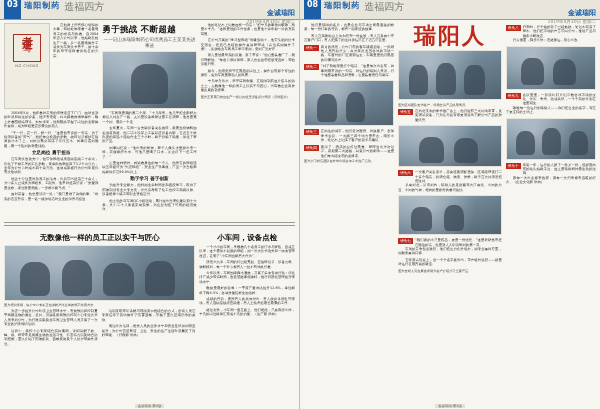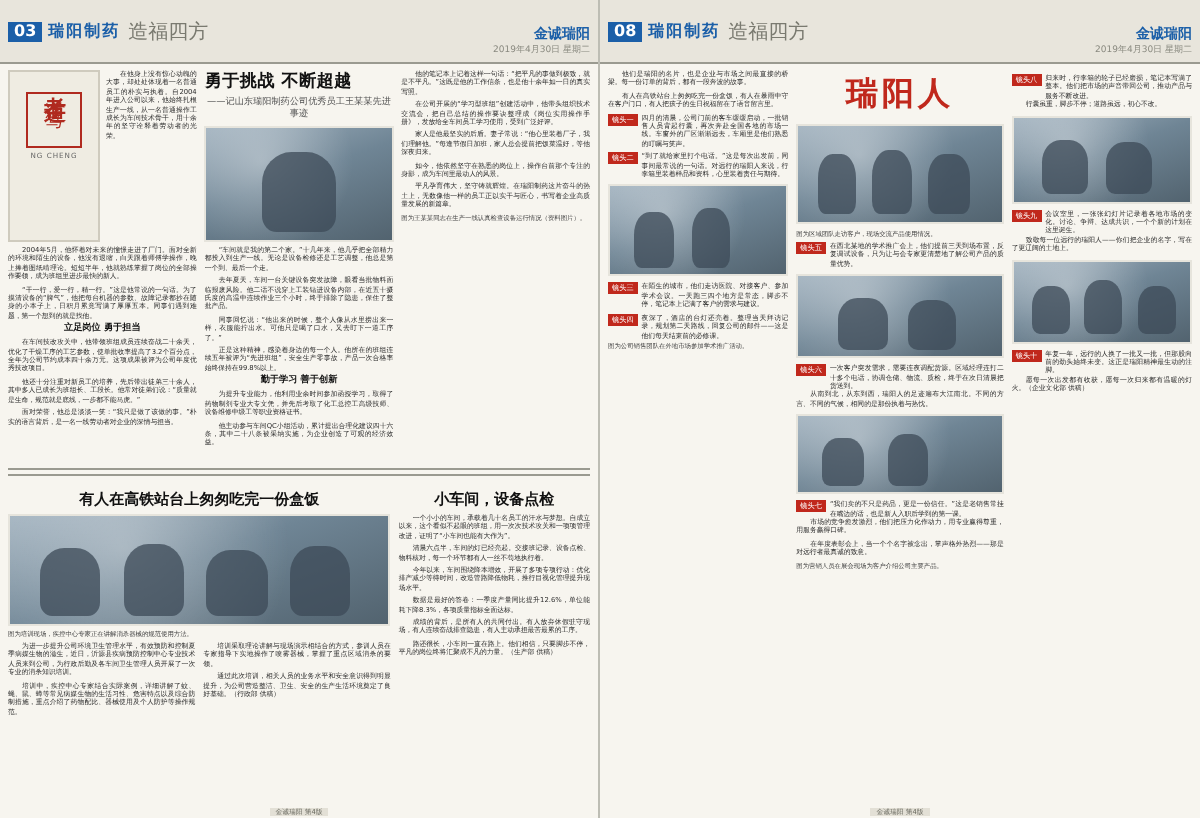--- a/index.html
+++ b/index.html
@@ -18,24 +18,24 @@
     position:relative;
     width:300px;height:409px;
     background:#f7f5ef;
     box-sizing:border-box;
     overflow:hidden;
   }
   .page.left{border-right:1px solid #bdbdb4;}
   
   .masthead{
     position:relative;
-    height:32px;
+    height:20px;
     background:#e8e5dc;
     border-bottom:1px solid #9a9a90;
-    display:flex;align-items:center;
+    display:flex;
     padding:0 4px;
     box-sizing:border-box;
   }
   .pagenum{
     font-size:8px;font-weight:bold;color:#ffffff;
     background:#1b5fa8;
     padding:1px 3px;line-height:8px;
     margin-right:3px;
   }
   .mast-title{
@@ -118,21 +118,21 @@
     font-family:"DejaVu Serif", serif;
   }
   .logo-en{font-size:3.6px;color:#666;margin-top:2px;letter-spacing:.5px;}
   
   .bigred{
     font-size:26px;font-weight:bold;color:#c0281c;
     font-family:"DejaVu Serif", serif;
     letter-spacing:2px;line-height:28px;
     text-align:center;
   }
-  .bigred .l2{display:block;font-size:16px;line-height:24px;}
+  .bigred .l2{display:block;font-size:22px;line-height:24px;}
   
   .item{
     display:flex;gap:2px;align-items:flex-start;margin-top:2px;
   }
   .badge{
     flex:0 0 auto;
     background:#c0281c;color:#fff;font-size:3.6px;
     padding:1px 2px;line-height:4px;white-space:nowrap;
   }
   .item-txt{font-size:3.4px;line-height:4.4px;color:#2b2b2b;text-align:justify;word-break:break-all;}
@@ -206,21 +206,21 @@
         <div class="body indent">如今，他依然坚守在熟悉的岗位上，操作台前那个专注的身影，成为车间里最动人的风景。</div>
         <div class="body indent">平凡孕育伟大，坚守铸就辉煌。在瑞阳制药这片奋斗的热土上，无数像他一样的员工正以实干与匠心，书写着企业高质量发展的新篇章。</div>
         <div class="cap">图为王某某同志在生产一线认真检查设备运行情况（资料图片）。</div>
       </div>
     </div>
 
     <div class="dblrule" style="margin:2px 4px;"></div>
 
     <div class="col-wrap">
       <div class="col" style="flex:2;">
-        <div class="sec-head">有人在高铁站台上匆匆吃完一份盒饭</div>
+        <div class="sec-head">无数像他一样的员工正以实干与匠心</div>
         <div class="photo" style="height:54px;margin:2px 0;">
           <span class="fig" style="left:8%;top:30%;width:16%;height:62%;"></span>
           <span class="fig" style="left:30%;top:26%;width:16%;height:66%;"></span>
           <span class="fig" style="left:52%;top:32%;width:16%;height:60%;"></span>
           <span class="fig" style="left:74%;top:28%;width:16%;height:64%;"></span>
         </div>
         <div class="cap">图为培训现场，疾控中心专家正在讲解消杀器械的规范使用方法。</div>
         <div style="display:flex;gap:4px;">
           <div style="flex:1;">
             <div class="body indent">为进一步提升公司环境卫生管理水平，有效预防和控制夏季病媒生物的滋生，近日，沂源县疾病预防控制中心专业技术人员来到公司，为行政后勤及各车间卫生管理人员开展了一次专业的消杀知识培训。</div>

